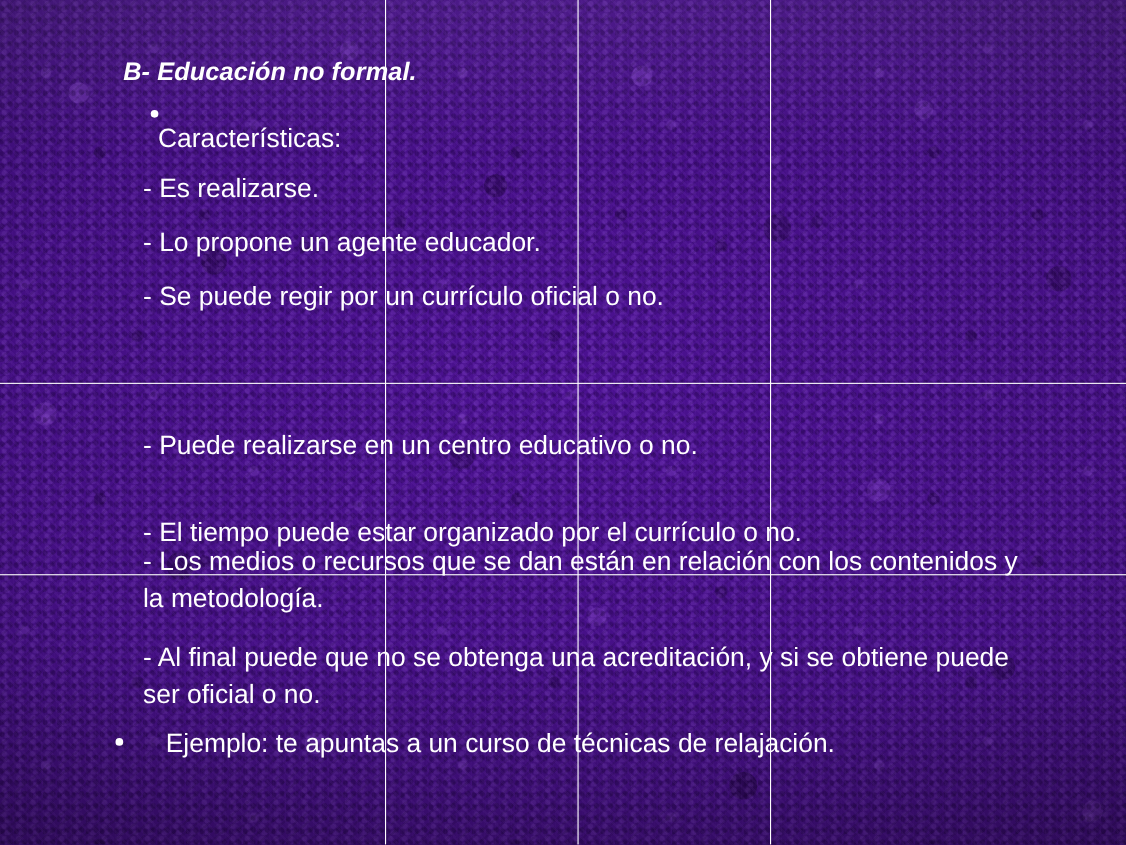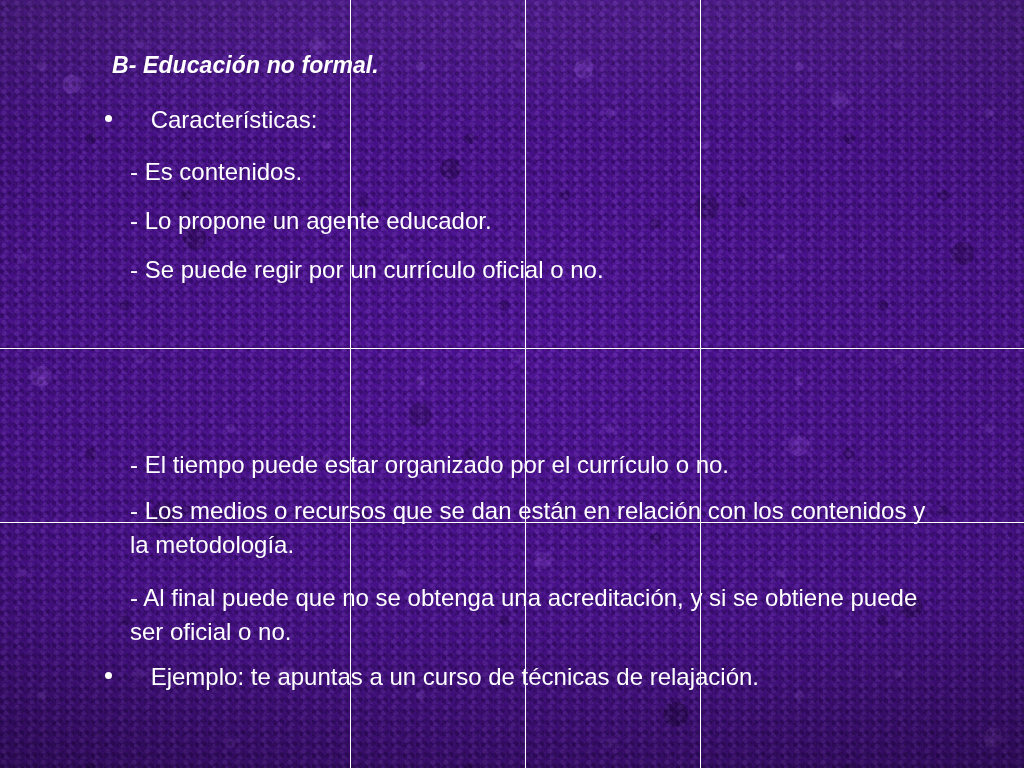--- a/index.html
+++ b/index.html
@@ -150,29 +150,30 @@
   <div class="grid-line vline" style="left:350px;"></div>
   <div class="grid-line vline" style="left:525px;"></div>
   <div class="grid-line vline" style="left:700px;"></div>
   <div class="grid-line hline" style="top:348px;"></div>
   <div class="grid-line hline" style="top:522px;"></div>
 
   <div class="content">
 
     <div class="txt title">B- Educación no formal.</div>
 
-    <div class="bullet-row" style="left:105px; top:106px;">
+    <div class="bullet-row" style="left:105px; top:106px;flex-direction:column;">
       <span class="bullet-dot"></span>
       <span class="bullet-text"> Características:</span>
     </div>
 
-    <div class="dash-item" style="top:155px;">- Es contenidos.</div>
+    <div class="dash-item" style="top:155px;">- Es realizarse.</div>
     <div class="dash-item" style="top:253px;">- Se puede regir por un currículo oficial o no.</div>
     <div class="dash-item" style="top:204px;">- Lo propone un agente educador.</div>
-    <div class="dash-item" style="top:448px;">- El tiempo puede estar organizado por el currículo o no.</div>
+    <div class="dash-item" style="top:389px;">- Puede realizarse en un centro educativo o no.</div>
+    <div class="dash-item" style="top:468px;">- El tiempo puede estar organizado por el currículo o no.</div>
     <div class="dash-item" style="top:494px;">- Los medios o recursos que se dan están en relación con los contenidos y la metodología.</div>
     <div class="dash-item" style="top:581px;">- Al final puede que no se obtenga una acreditación, y si se obtiene puede ser oficial o no.</div>
 
     <div class="bullet-row" style="left:105px; top:663px;justify-content:flex-end;">
       <span class="bullet-dot"></span>
       <span class="bullet-text"> Ejemplo: te apuntas a un curso de técnicas de relajación.</span>
     </div>
 
   </div>
 </div>

